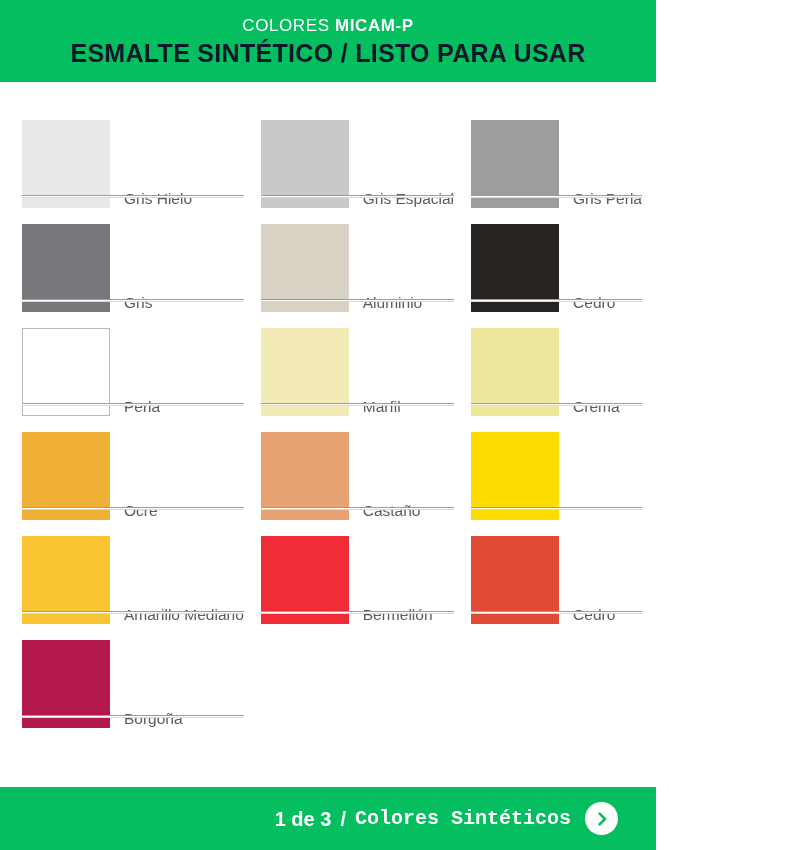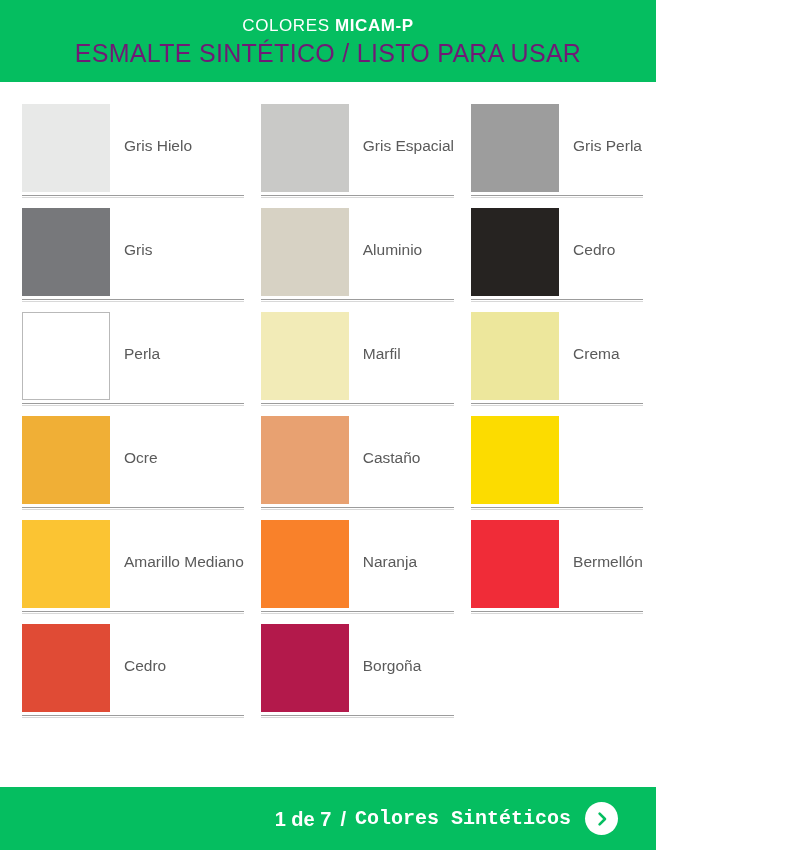--- a/index.html
+++ b/index.html
@@ -37,23 +37,23 @@
     color: #ffffff;
     font-size: 17px;
     letter-spacing: 0.6px;
     line-height: 22px;
     font-weight: 400;
     white-space: nowrap;
   }
   .header-eyebrow .strong { font-weight: 700; }
 
   .header-title {
-    color: #701a75;
+    color: #0f172a;
     font-size: 25px;
-    font-weight: 400;
+    font-weight: 700;
     letter-spacing: 0.3px;
     line-height: 32px;
     white-space: nowrap;
   }
 
   
   .swatch-area {
     flex: 1 1 auto;
     padding: 22px 22px 0 22px;
     background: #ffffff;
@@ -63,21 +63,21 @@
     display: grid;
     grid-template-columns: repeat(3, 1fr);
     column-gap: 17px;
     row-gap: 0px;
   }
 
   .cell {
     position: relative;
     height: 104px;
     display: flex;
-    align-items: flex-start;
+    align-items: flex-end;
   }
 
   .swatch {
     width: 88px;
     height: 88px;
     flex: 0 0 88px;
     margin-top: 0px;
   }
   .swatch.bordered {
     border: 1px solid #b9b9b9;
@@ -213,45 +213,40 @@
         <div class="cell">
           <div class="swatch" style="background: rgb(252, 220, 0);"></div>
           <div class="divider"></div>
         </div>
         <div class="cell">
           <div class="swatch" style="background: rgb(251, 196, 51);"></div>
           <div class="cell-label">Amarillo Mediano</div>
           <div class="divider"></div>
         </div>
         <div class="cell">
-          <div class="swatch" style="background: rgb(249, 129, 42);"></div>
-          <div class="cell-label">Naranja</div>
-          <div class="divider"></div>
-        </div>
-        <div class="cell">
           <div class="swatch" style="background: rgb(240, 44, 56);"></div>
           <div class="cell-label">Bermellón</div>
           <div class="divider"></div>
         </div>
         <div class="cell">
           <div class="swatch" style="background: rgb(224, 75, 53);"></div>
           <div class="cell-label">Cedro</div>
           <div class="divider"></div>
         </div>
         <div class="cell">
           <div class="swatch" style="background: rgb(179, 25, 75);"></div>
           <div class="cell-label">Borgoña</div>
           <div class="divider"></div>
         </div>
       </div>
   </div>
 
   <div class="footer">
     <div class="footer-text">
-      <span class="footer-page">1 de 7</span>
+      <span class="footer-page">1 de 3</span>
       <span class="footer-sep">/</span>
       <span class="footer-name">Colores Sintéticos</span>
     </div>
     <div class="next-btn">
       <span>
         <svg width="18" height="18" viewBox="0 0 18 18" aria-hidden="true">
           <path d="M6.6 3.6 L12 9 L6.6 14.4" fill="none" stroke="#05be60" stroke-width="2.6" stroke-linecap="round" stroke-linejoin="round"></path>
         </svg>
       </span>
     </div>

